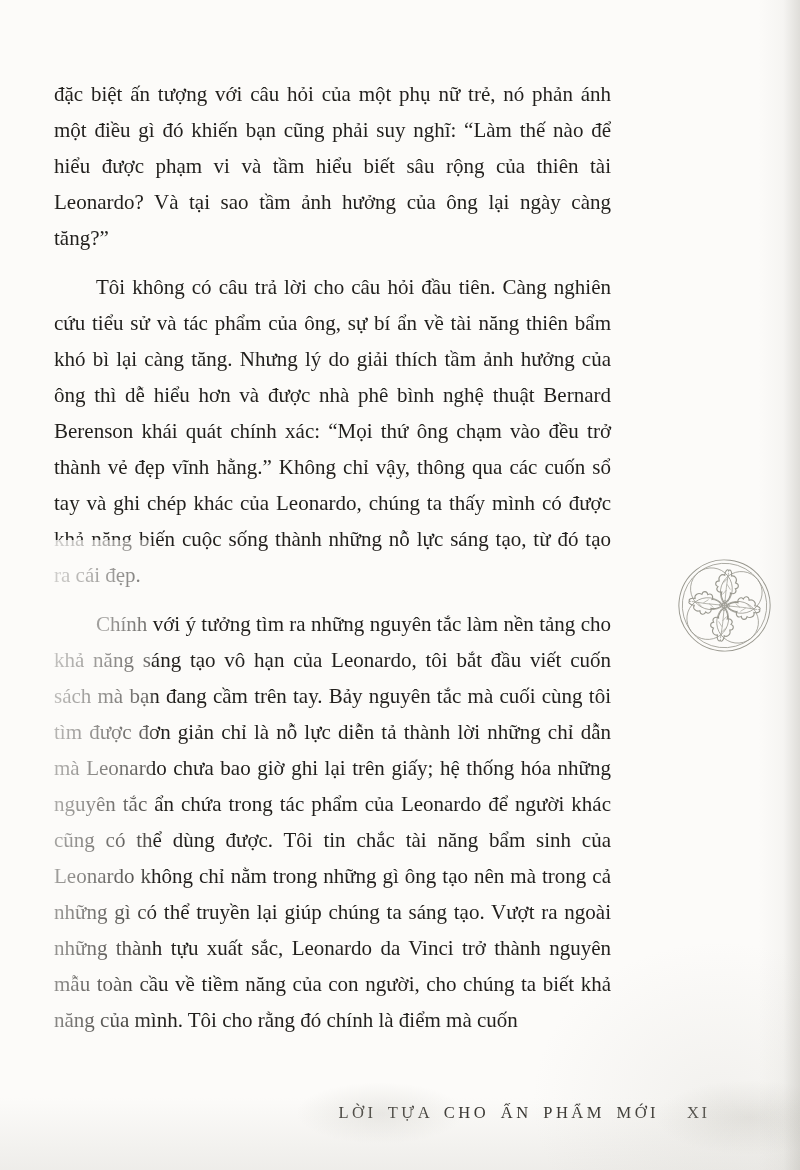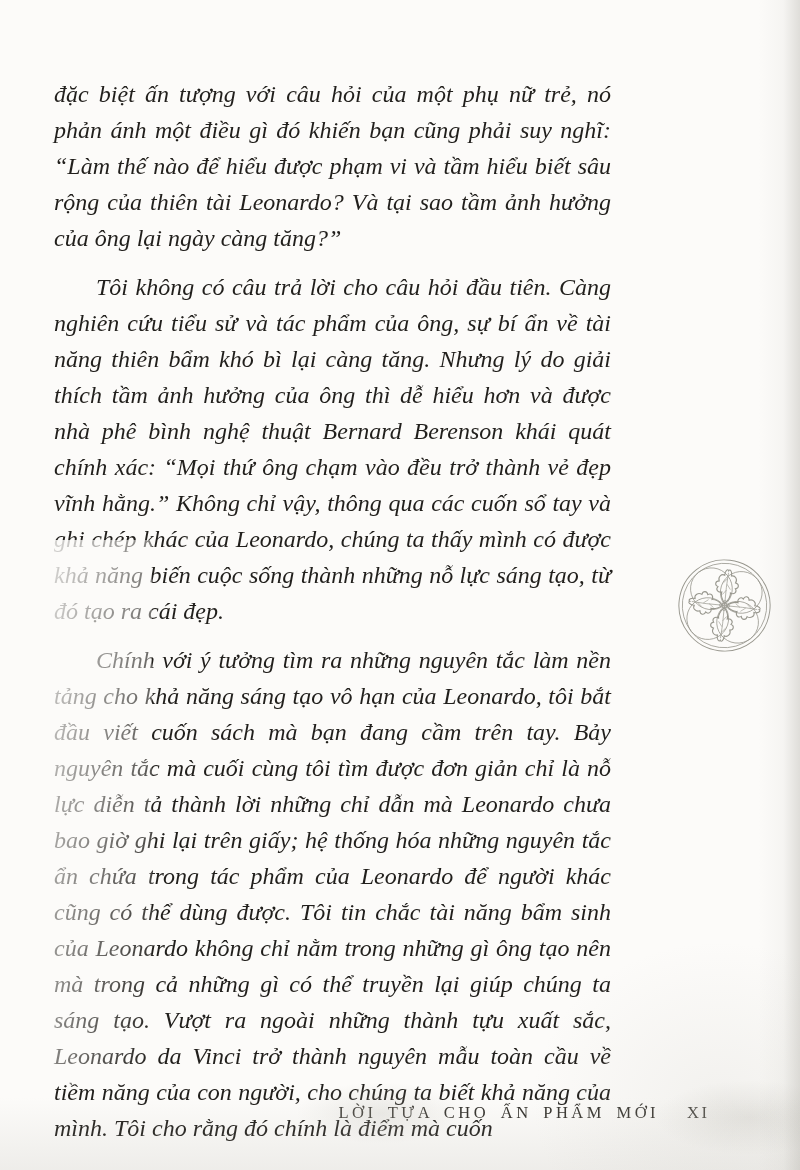--- a/index.html
+++ b/index.html
@@ -15,24 +15,23 @@
   }
   
   .text-block {
     position: absolute;
     left: 54px; top: 76px;
     width: 573px;
     color: #211f1c;
   }
   .text-block p {
     margin: 0 16px 13px 0;
-    font-size: 24px;
+    font-size: 21px;
     line-height: 36px;
     text-align: justify;
-    font-style: italic;
   }
   .text-block p.indent { text-indent: 42px; }
 
   
   .ornament {
     position: absolute;
     left: 676px; top: 556px;
     width: 97px; height: 99px;
   }
   .ornament svg { width: 100%; height: 100%; }

